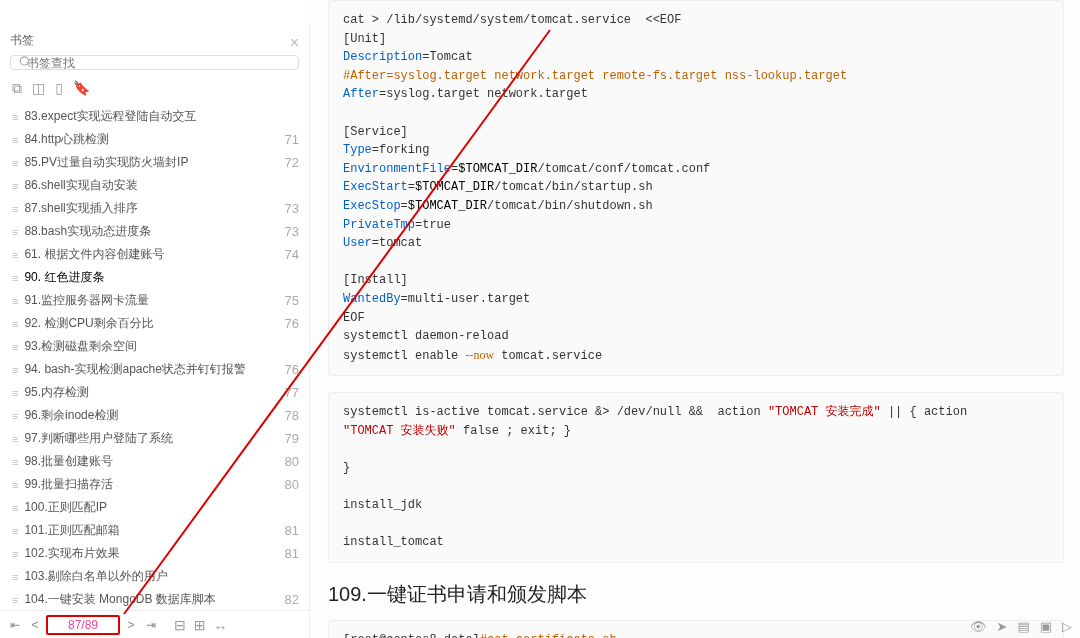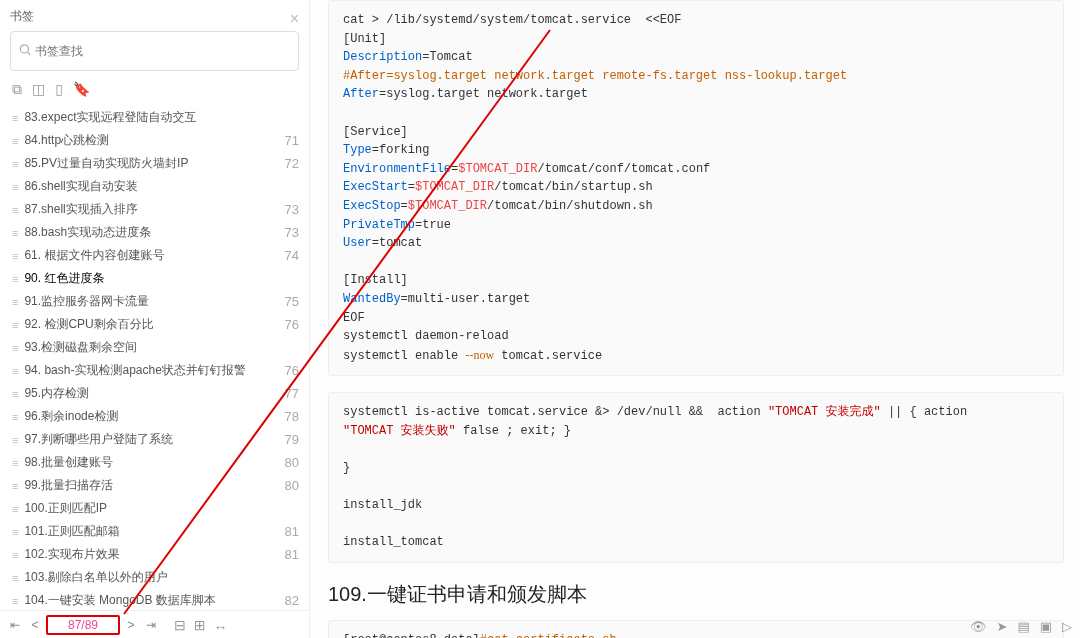--- a/index.html
+++ b/index.html
@@ -1,26 +1,26 @@
 <!DOCTYPE html>
 <html><head>
 <meta charset="utf-8">
 <style>
   * { box-sizing: border-box; margin: 0; padding: 0; }
   html, body { height: 100%; font-family: "Microsoft YaHei", "PingFang SC", Arial, sans-serif; font-size: 12px; color: #333; background: #fff; }
   .app { display: flex; height: 638px; width: 1080px; position: relative; overflow: hidden; }
 
   
-  .sidebar { width: 310px; border-right: 1px solid #eee; display: flex; flex-direction: column; background: #fff; }
+  .sidebar { width: 310px; border-right: 1px solid #eee; display: flex; flex-direction: column; background: #fff; margin-top: 24px; }
   .sb-head { padding: 6px 10px 0 10px; }
   .sb-title-row { display:flex; align-items:center; justify-content:space-between; }
   .sb-title { font-size: 12px; color: #666; padding: 2px 0 6px 0; }
   .sb-close { color:#bbb; font-size:16px; cursor:pointer; }
   .sb-search-wrap { position: relative; margin-bottom: 6px; }
-  .sb-search { width: 100%; height: 40px; border: 1px solid #ddd; border-radius: 4px; padding: 0 8px 0 24px; font-size:12px; color:#888; }
+  .sb-search { width: 100%; height: 15px; border: 1px solid #ddd; border-radius: 4px; padding: 0 8px 0 16px; font-size:12px; color:#888; }
   .sb-search-icon { position:absolute; left:8px; top:50%; transform:translateY(-50%); color:#aaa; }
   .sb-toolbar { display:flex; gap:10px; padding: 4px 2px; color:#999; font-size:14px; }
   .sb-toolbar span { cursor:pointer; }
 
   .bm-list { flex:1; overflow-y:auto; padding: 4px 0; position:relative; }
   .bm-item { display:flex; align-items:center; justify-content:space-between; padding: 3px 10px 3px 12px; cursor:pointer; font-size:12px; color:#555; }
   .bm-left { display:flex; align-items:center; gap:6px; overflow:hidden; }
   .bm-icon { color:#bbb; font-size:11px; flex-shrink:0; }
   .bm-label { white-space:nowrap; overflow:hidden; text-overflow:ellipsis; max-width: 230px; }
   .bm-page { color:#aaa; font-size:13px; flex-shrink:0; }
@@ -32,21 +32,21 @@
   .page-box { border:2px solid #d00; border-radius:2px; padding: 1px 20px; color:#ec4899; font-size:12px; text-align:center; min-width:70px; }
   .foot-side { margin-left:8px; display:flex; gap:8px; color:#999; font-size:14px; }
 
   
   .main { flex:1; overflow-y:auto; background:#fdfdfd; padding: 0 0 30px 0; position:relative; }
   .code-block { margin: 0 16px 16px 18px; background:#fafafa; border:1px solid #eee; border-radius:3px; padding: 10px 14px; font-family: Consolas, "Courier New", monospace; font-size:12px; line-height:1.55; white-space:pre; overflow-x:auto; color:#333; }
   .doc-heading { margin: 18px 16px 12px 18px; font-size:20px; font-weight:400; color:#222; font-family:"Microsoft YaHei", sans-serif; }
 
   .tok-key { color:#0060cc; }
   .tok-cmt { color:#c06000; }
-  .tok-var { color:#ef4444; }
+  .tok-var { color:#000000; }
   .tok-str { color:#c00000; }
   .tok-opt { color:#c06000;font-family:Liberation Serif, serif; }
 
   
   .red-line { position:absolute; pointer-events:none; }
 
   
   .status-right { position:absolute; right:8px; bottom:4px; display:flex; gap:10px; color:#999; font-size:13px; align-items:center; }
   .status-right span { cursor:pointer; }
 </style>

